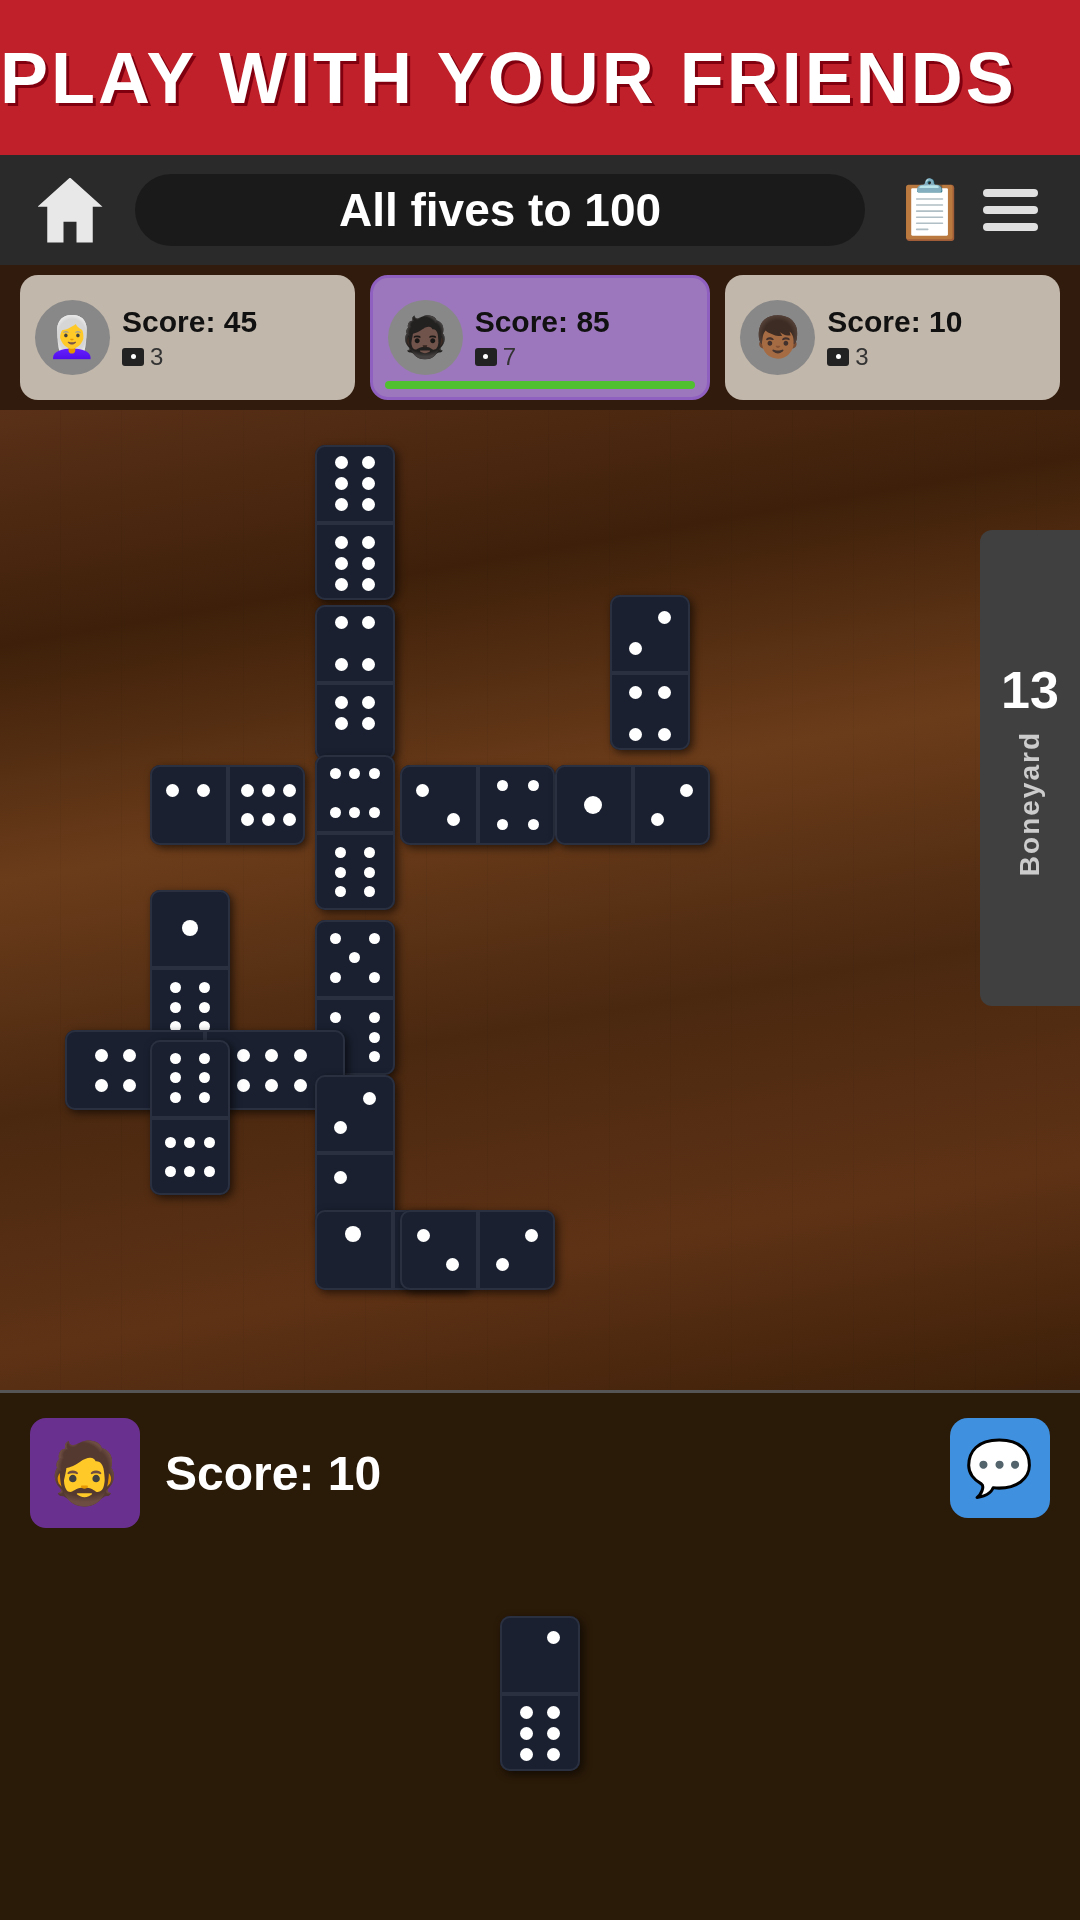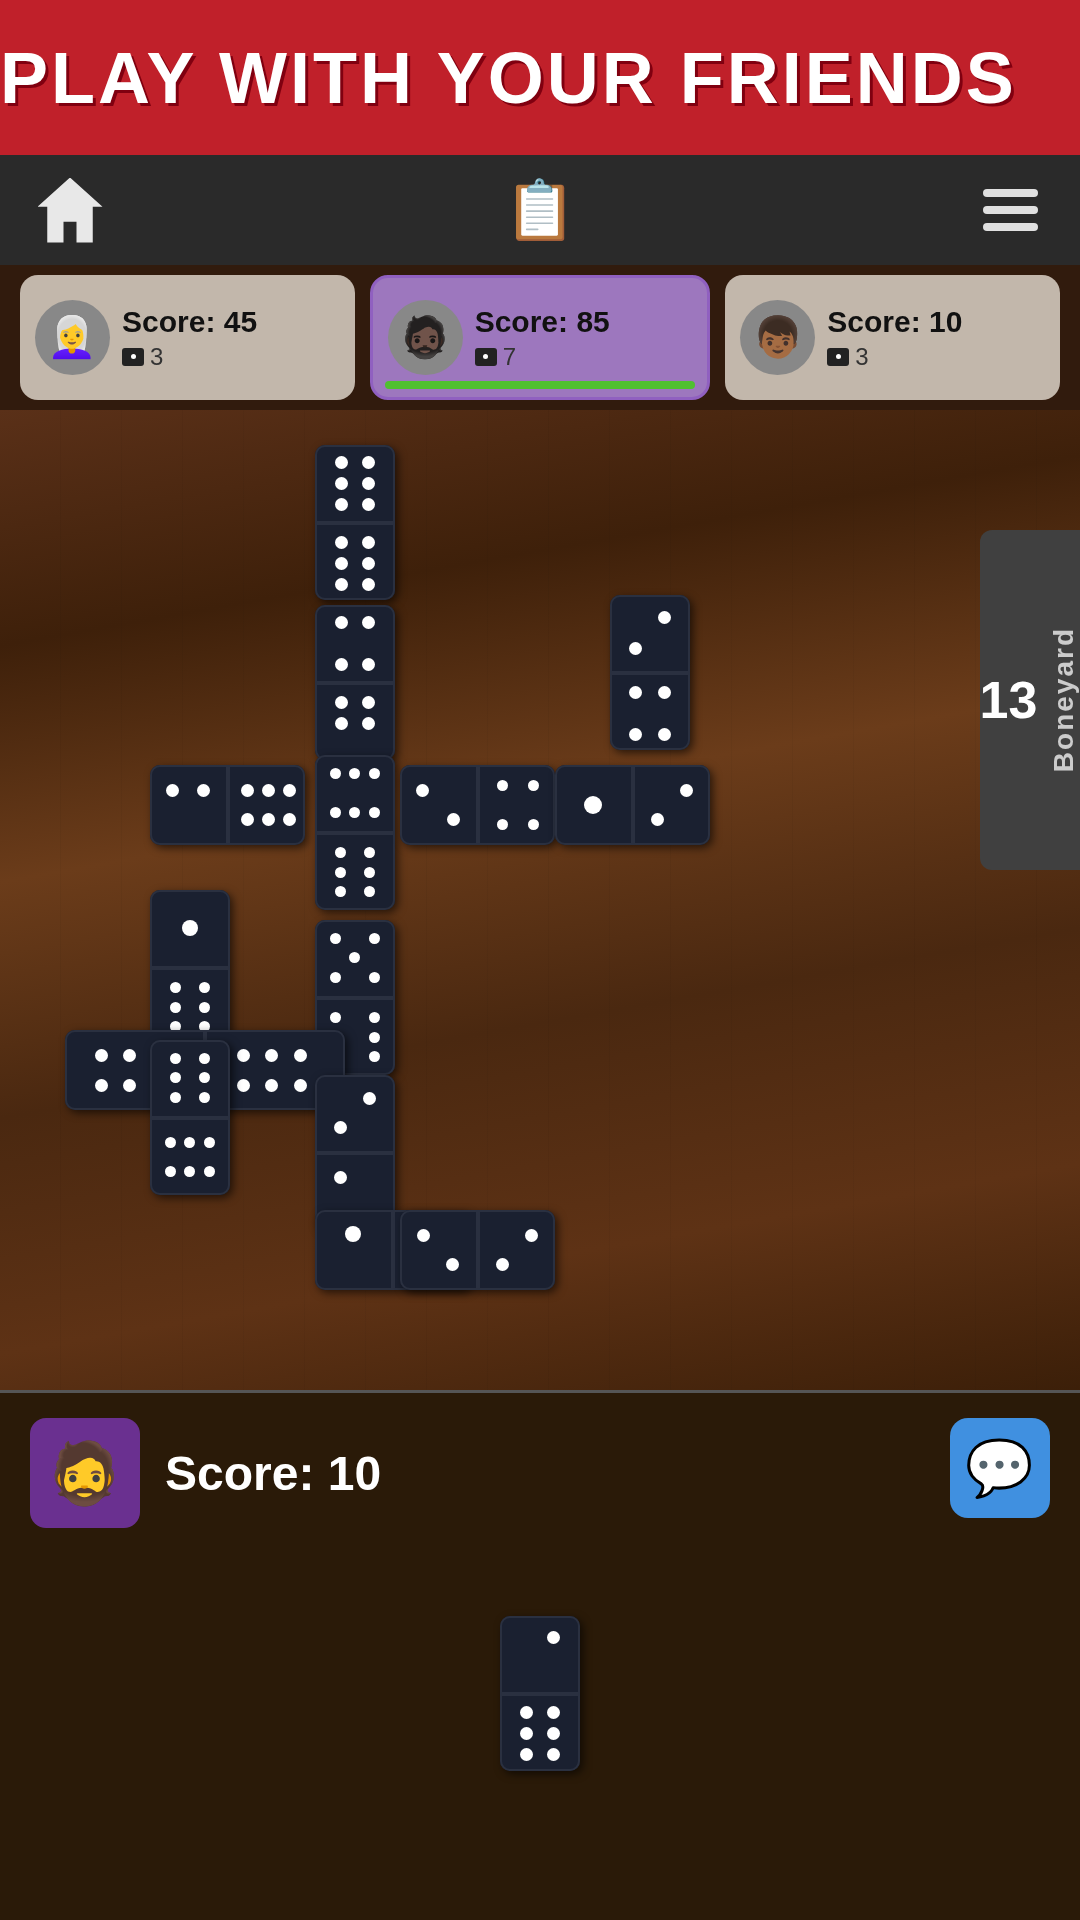--- a/index.html
+++ b/index.html
@@ -194,24 +194,25 @@
       position: relative;
       overflow: hidden;
     }
 
     
     #boneyard {
       position: absolute;
       right: 0;
       top: 120px;
       width: 100px;
-      height: 340px;
+      height: 476px;
       background: #404040;
       border-radius: 12px 0 0 12px;
       display: flex;
+      flex-direction: column;
       align-items: center;
       justify-content: center;
       gap: 11px;
       z-index: 20;
     }
     #boneyard-count {
       color: #fff;
       font-size: 52px;
       font-weight: 900;
     }
@@ -339,20 +340,23 @@
 </head>
 <body>
 
 <div id="header-banner">
   <h1>PLAY WITH YOUR FRIENDS</h1>
 </div>
 
 <div id="toolbar">
   <div class="toolbar-btn">
     <div class="home-icon-shape"></div>
+  </div>
+  <div id="game-title-box">
+    <span>All fives to 100</span>
   </div>
   <div class="toolbar-btn">
     <span class="notes-icon">📋</span>
   </div>
   <div class="toolbar-btn">
     <div class="menu-icon">
       <span></span>
         <span></span>
         <span></span>
     </div>

